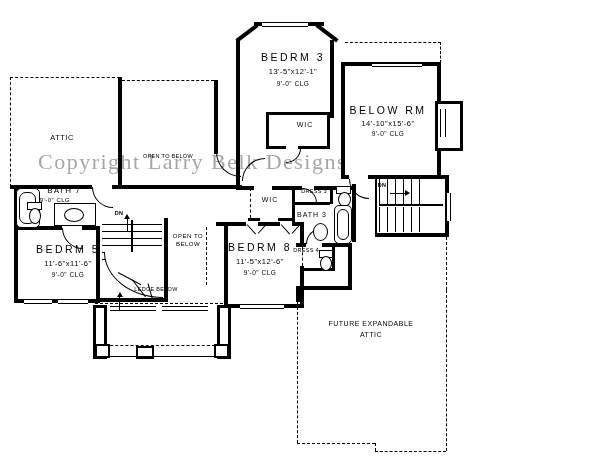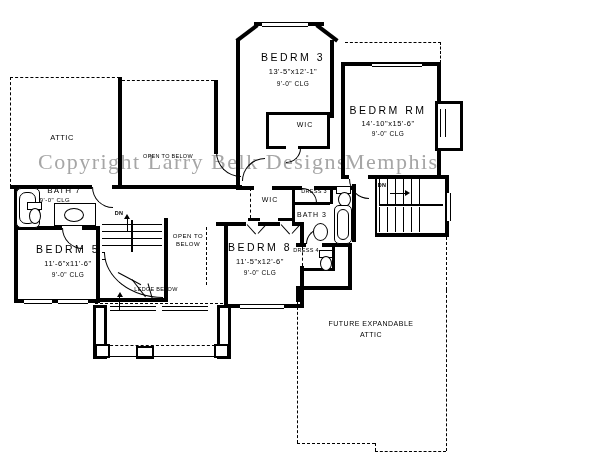--- a/index.html
+++ b/index.html
@@ -34,21 +34,20 @@
   .wm{position:absolute;top:149px;font-family:"Liberation Serif",serif;font-size:22px;
       letter-spacing:1.5px;}
   .ah{position:absolute;width:0;height:0;}
 </style>
 </head>
 <body>
 
 <div id="plan">
 
   <span class="wm" style="left:38px;color:#a6a6a6;">Copyright Larry Belk Designs</span>
-  <span class="wm" style="left:345px;color:#a6a6a6;">Memphis</span>
 
   <div>
     <div class="dh" style="left:10px;top:77px;width:110px;"></div>
     <div class="dv" style="left:10px;top:77px;height:110px;"></div>
     <div class="dh" style="left:122px;top:80px;width:92px;"></div>
     <div class="dh" style="left:345px;top:42px;width:96px;"></div>
     <div class="dv" style="left:440px;top:42px;height:21px;"></div>
     <div class="dv" style="left:446px;top:237px;height:53px;"></div>
     <div class="dv" style="left:297px;top:302px;height:141px;"></div>
     <div class="dh" style="left:297px;top:443px;width:78px;"></div>
@@ -200,21 +199,21 @@
     <div class="w" style="left:119px;top:296px;width:1px;height:14px;"></div>
     <div class="ah" style="left:117px;top:292px;border-left:3px solid transparent;border-right:3px solid transparent;border-bottom:5px solid #000;"></div>
   </div>
 
   <div class="lbl sm" style="left:62px;top:134px;font-size:7.5px;">ATTIC</div>
 
   <div class="lbl room" style="left:293px;top:52px;">BEDRM 3</div>
   <div class="lbl dim" style="left:293px;top:68px;">13'-5"x12'-1"</div>
   <div class="lbl clg" style="left:293px;top:81px;">9'-0" CLG</div>
 
-  <div class="lbl room" style="left:388px;top:105px;">BEDRM RM</div>
+  <div class="lbl room" style="left:388px;top:105px;">BELOW RM</div>
   <div class="lbl dim" style="left:388px;top:120px;">14'-10"x15'-6"</div>
   <div class="lbl clg" style="left:388px;top:131px;">9'-0" CLG</div>
 
   <div class="lbl" style="left:64px;top:187px;font-size:8px;">BATH 7</div>
   <div class="lbl clg" style="left:55px;top:197px;font-size:6px;">9'-0" CLG</div>
 
   <div class="lbl room" style="left:68px;top:244px;">BEDRM 5</div>
   <div class="lbl dim" style="left:68px;top:260px;">11'-6"x11'-6"</div>
   <div class="lbl clg" style="left:68px;top:272px;">9'-0" CLG</div>
 

